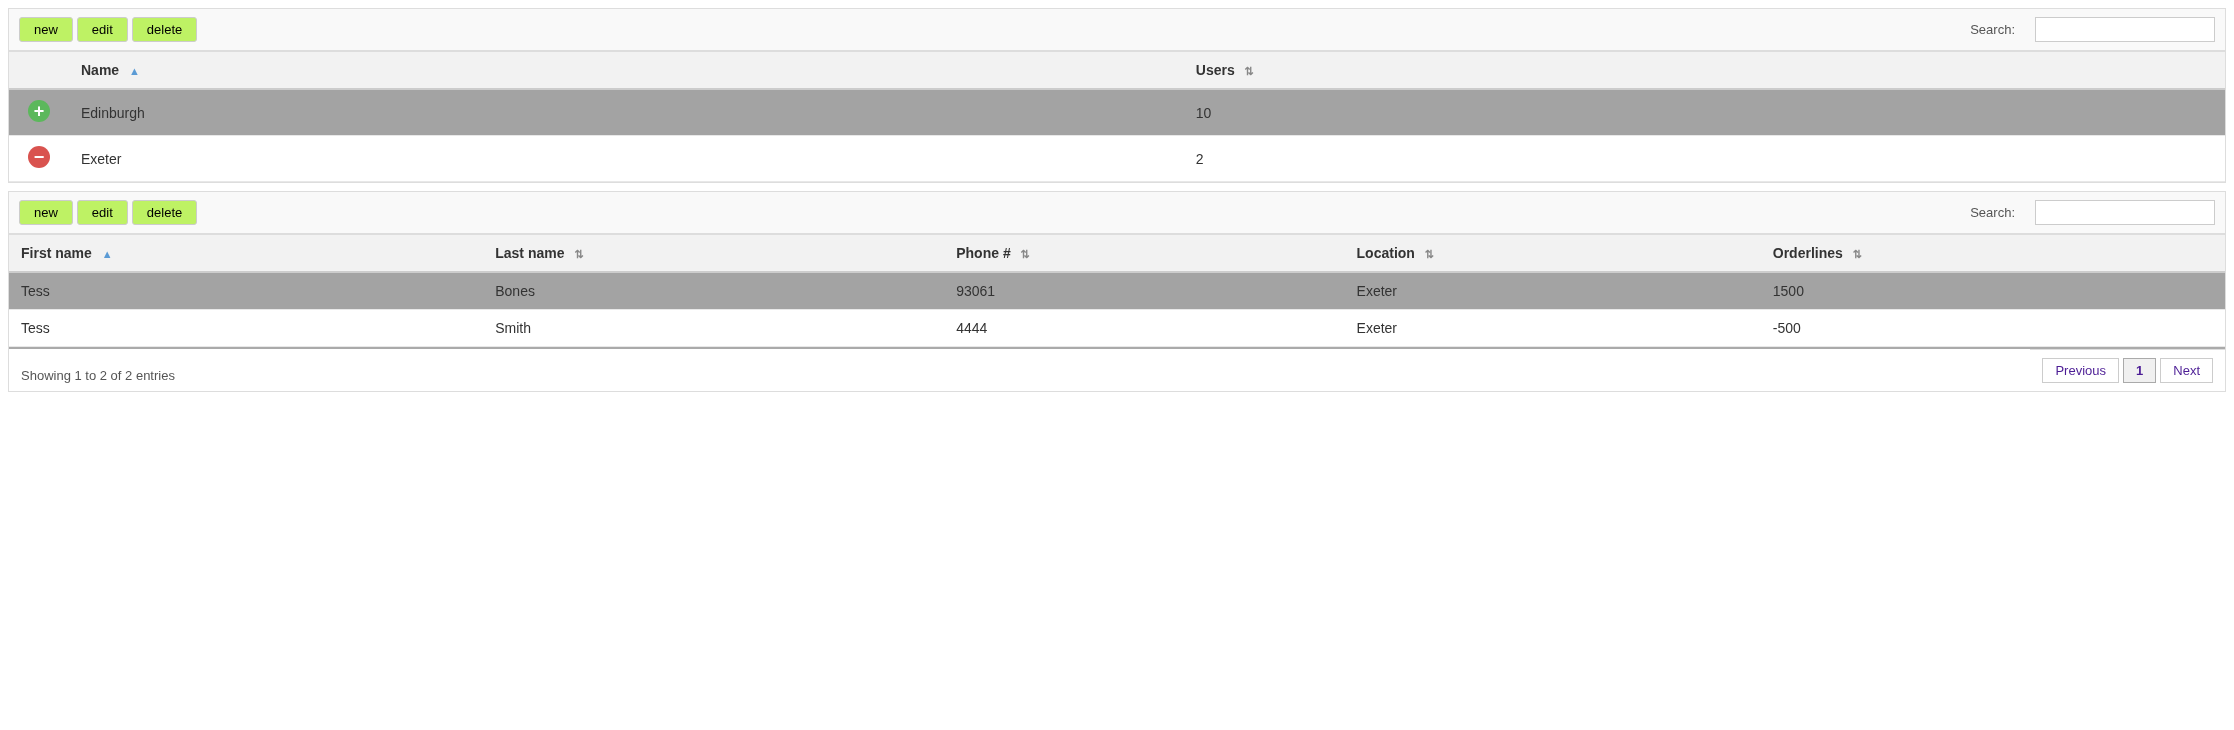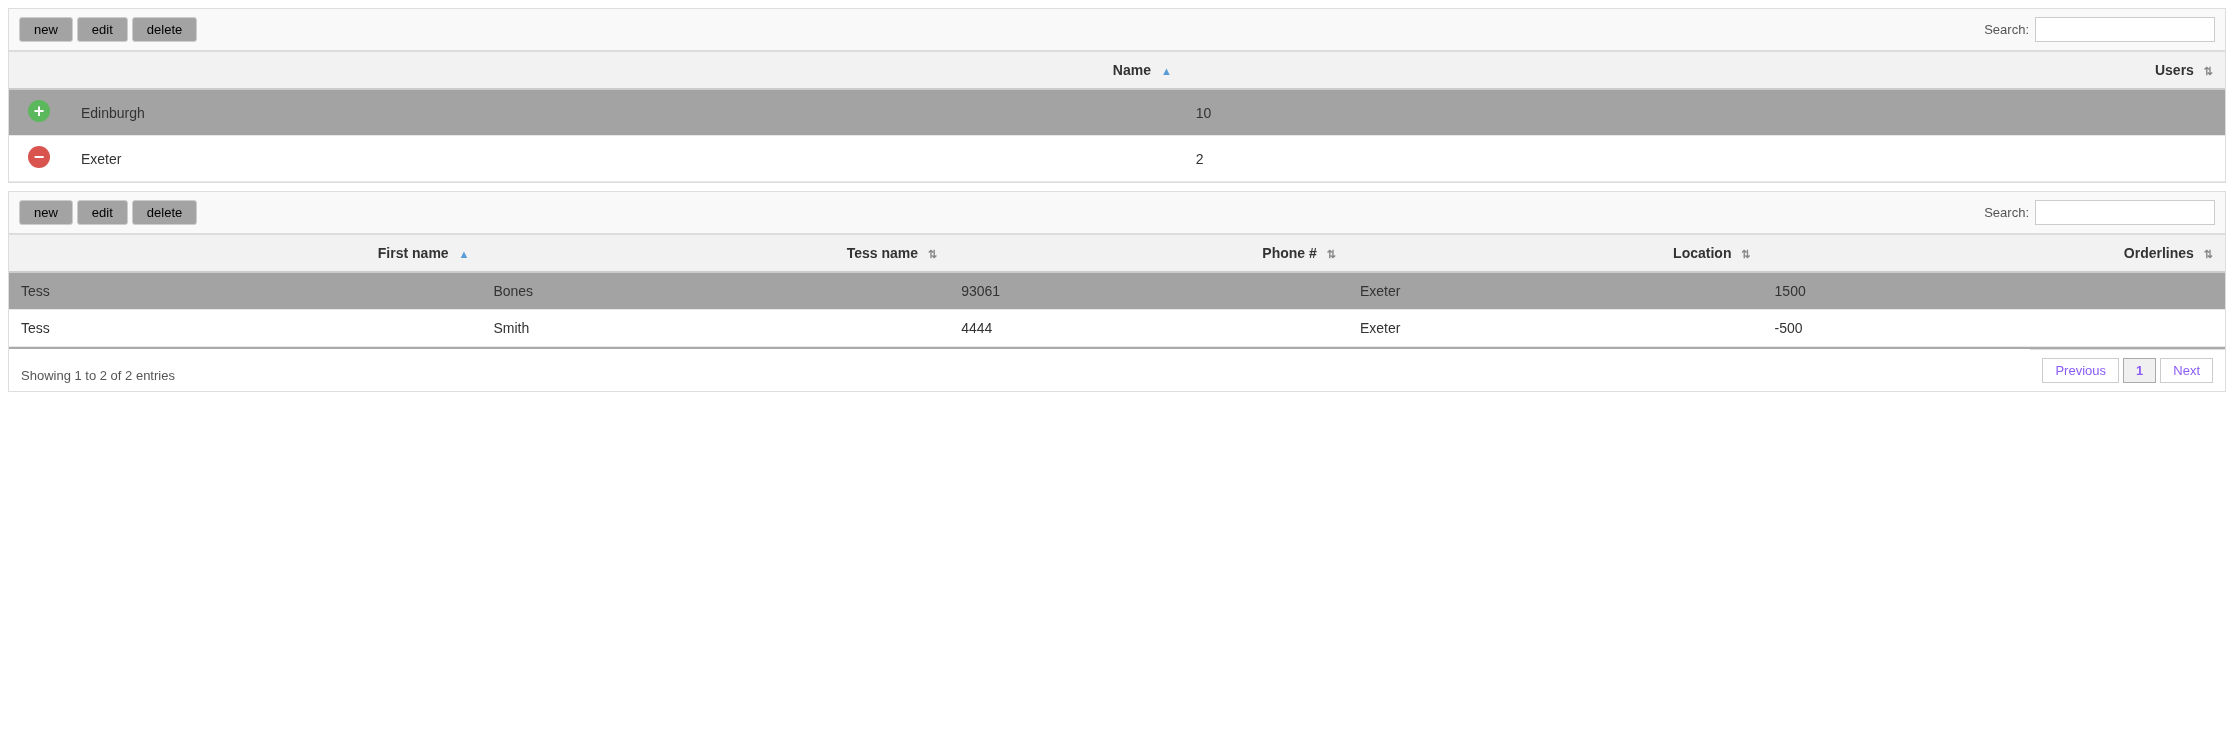--- a/index.html
+++ b/index.html
@@ -20,31 +20,31 @@
       align-items: center;
       padding: 8px 10px;
       background: #f9f9f9;
       border-bottom: 1px solid #ddd;
       gap: 4px;
     }
 
     .toolbar-btn {
       padding: 4px 14px;
       border: 1px solid #ccc;
-      background: #a3a3a3;
+      background: #bef264;
       cursor: pointer;
       font-size: 13px;
       border-radius: 3px;
     }
 
     .search-area {
       margin-left: auto;
       display: flex;
       align-items: center;
-      gap: 6px;
+      gap: 20px;
     }
 
     .search-label {
       font-size: 13px;
       color: #555;
     }
 
     .search-input {
       border: 1px solid #ccc;
       padding: 4px 8px;
@@ -60,21 +60,21 @@
 
     thead tr {
       background: #f2f2f2;
     }
 
     th {
       padding: 10px 12px;
       border-bottom: 2px solid #ccc;
       border-top: 1px solid #ddd;
       font-weight: bold;
-      text-align: right;
+      text-align: left;
       font-size: 14px;
       position: relative;
       white-space: nowrap;
     }
 
     th .sort-icon {
       display: inline-block;
       margin-left: 6px;
       color: #888;
       font-size: 11px;
@@ -155,21 +155,21 @@
       justify-content: space-between;
       border-top: 2px solid #aaa;
     }
 
     .page-btn {
       padding: 4px 12px;
       border: 1px solid #ccc;
       background: #fff;
       cursor: pointer;
       font-size: 13px;
-      color: #8b5cf6;
+      color: #4c1d95;
     }
 
     .page-btn.active {
       background: #f0f0f0;
       font-weight: bold;
       border: 1px solid #aaa;
     }
 
     .col-icon {
       width: 60px;
@@ -235,21 +235,21 @@
     </div>
   </div>
   <table>
     <thead>
       <tr>
         <th>
           <span>First name</span>
           <span class="sort-icon active">▲</span>
         </th>
         <th>
-          <span>Tess name</span>
+          <span>Last name</span>
           <span class="sort-icon">⇅</span>
         </th>
         <th>
           <span>Phone #</span>
           <span class="sort-icon">⇅</span>
         </th>
         <th>
           <span>Location</span>
           <span class="sort-icon">⇅</span>
         </th>

